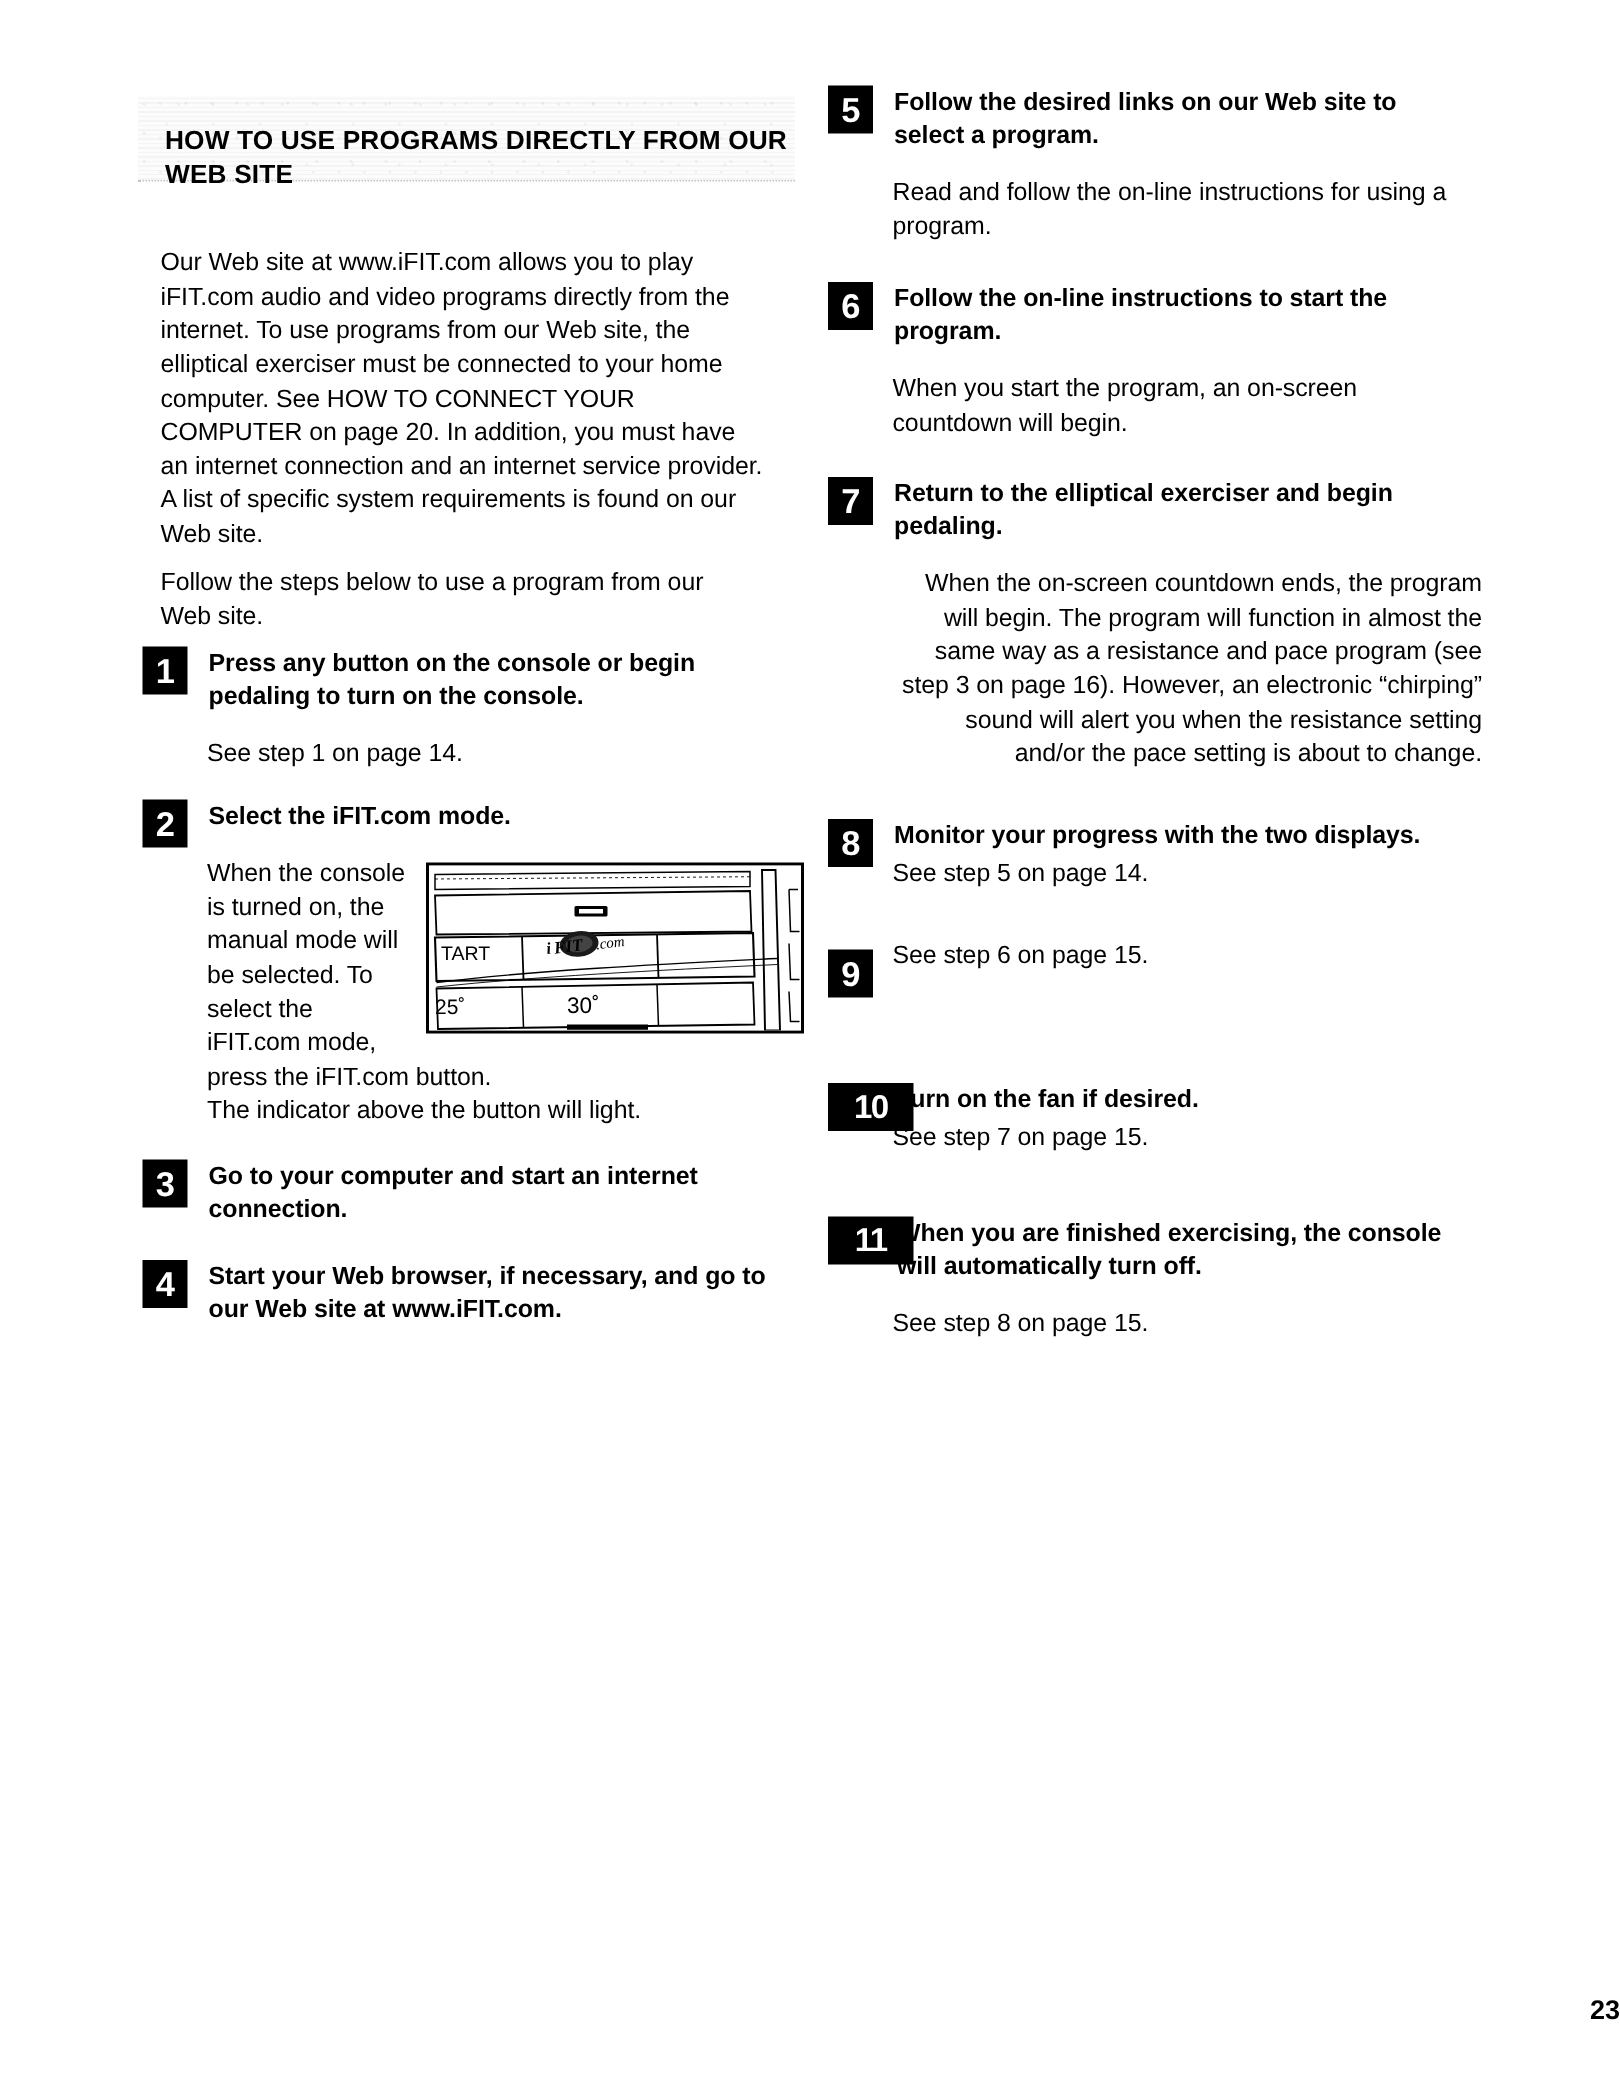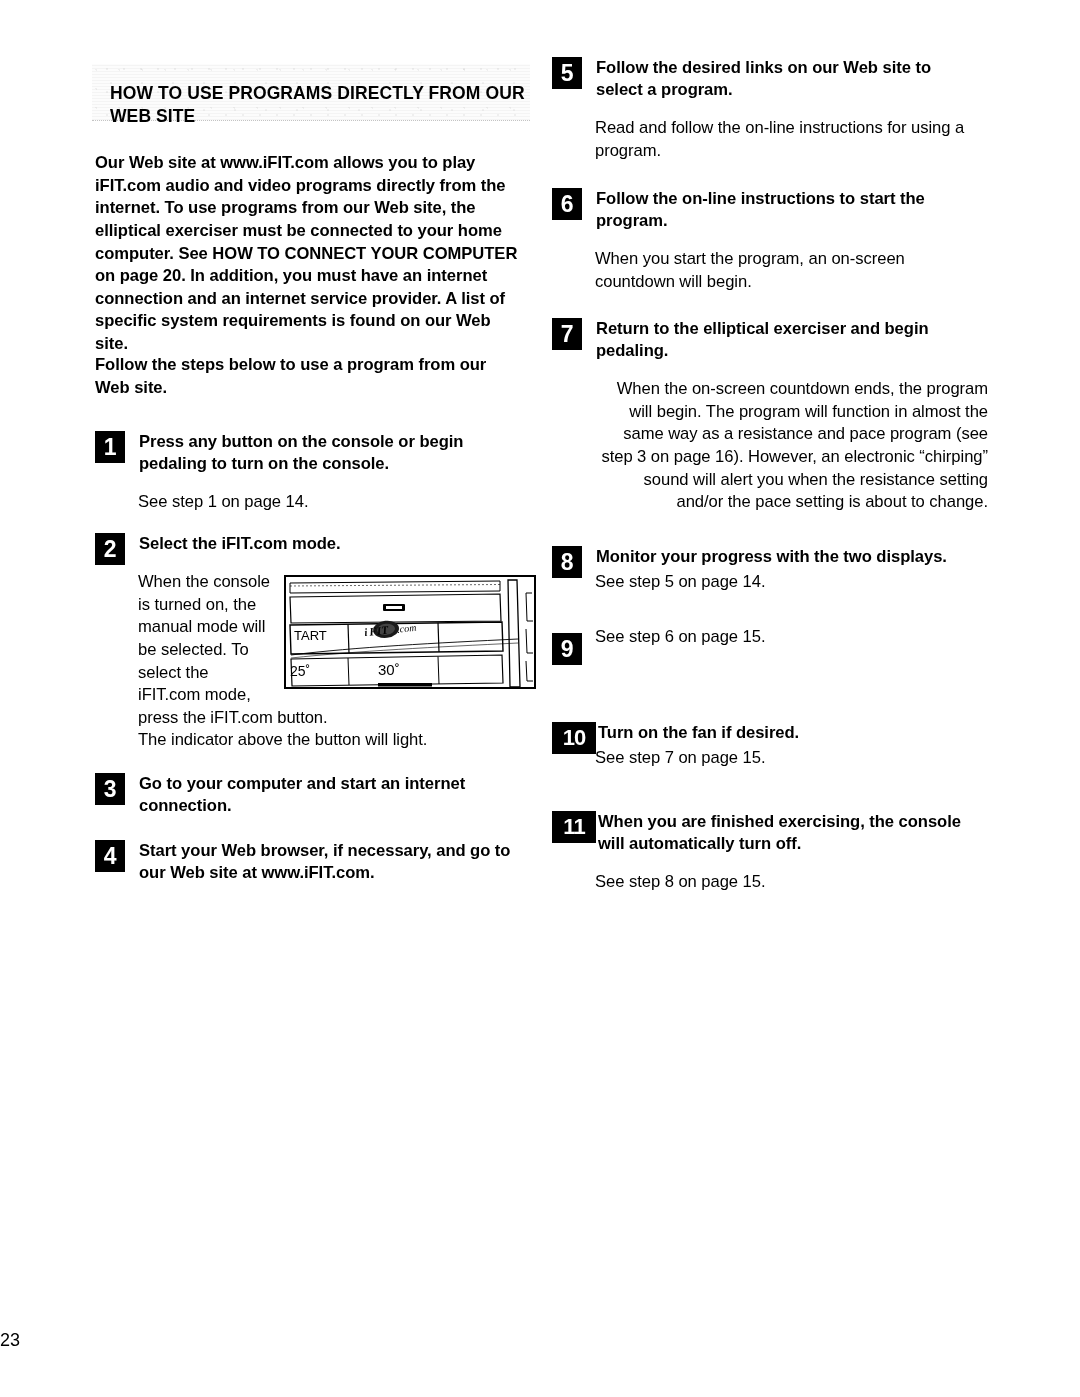--- a/index.html
+++ b/index.html
@@ -68,22 +68,21 @@
     font-weight: bold;
     line-height: 1.33;
     letter-spacing: 0.1px;
   }
 
   
   .body-para {
     font-size: 16.6px;
     line-height: 1.365;
     letter-spacing: -0.05px;
-    margin: 0;
-    font-weight: bold;
+    margin: 12px;
   }
 
   
   .step {
     position: relative;
     margin: 0;
   }
   .badge {
     position: absolute;
     left: 0;
@@ -92,21 +91,21 @@
     color: #ffffff;
     font-weight: bold;
     text-align: center;
     font-size: 23px;
     line-height: 32px;
     width: 30px;
     height: 32px;
     letter-spacing: -0.4px;
   }
   .badge.wide {
-    width: 44px;
+    width: 57px;
     font-size: 22px;
     letter-spacing: -1px;
   }
   .step-title {
     font-size: 16.6px;
     font-weight: bold;
     line-height: 1.30;
     letter-spacing: -0.05px;
     margin: 0;
     padding-left: 44px;
@@ -143,40 +142,40 @@
     padding-left: 43px;
   }
   .clearer { clear: both; }
 
   
   .page-number {
     position: absolute;
     left: 0;
     right: 0;
     top: 1330px;
-    text-align: left;
+    text-align: right;
     font-size: 18px;
-    font-weight: normal;
+    font-weight: bold;
   }
 </style>
 </head>
 <body>
 
 <div class="page">
 
   <div class="heading-band"></div>
   <h1 class="section-heading">HOW TO USE PROGRAMS DIRECTLY FROM OUR WEB SITE</h1>
 
   <div class="col col-left">
 
     <div style="position:absolute; top:152px; left:0; width:430px;">
       <p class="body-para">Our Web site at www.iFIT.com allows you to play iFIT.com audio and video programs directly from the internet. To use programs from our Web site, the elliptical exerciser must be connected to your home computer. See HOW TO CONNECT YOUR COMPUTER on page 20. In addition, you must have an internet connection and an internet service provider. A list of specific system requirements is found on our Web site.</p>
     </div>
 
-    <div style="position:absolute; top:354px; left:0; width:420px;">
+    <div style="position:absolute; top:365px; left:0; width:420px;">
       <p class="body-para">Follow the steps below to use a program from our Web site.</p>
     </div>
 
     <div class="step" style="position:absolute; top:431px; left:0; width:430px;">
       <span class="badge">1</span>
       <p class="step-title">Press any button on the console or begin pedaling to turn on the console.</p>
       <p class="step-body" style="margin-top:17px;">See step 1 on page 14.</p>
     </div>
 
     <div class="step" style="position:absolute; top:533px; left:0; width:437px;">

